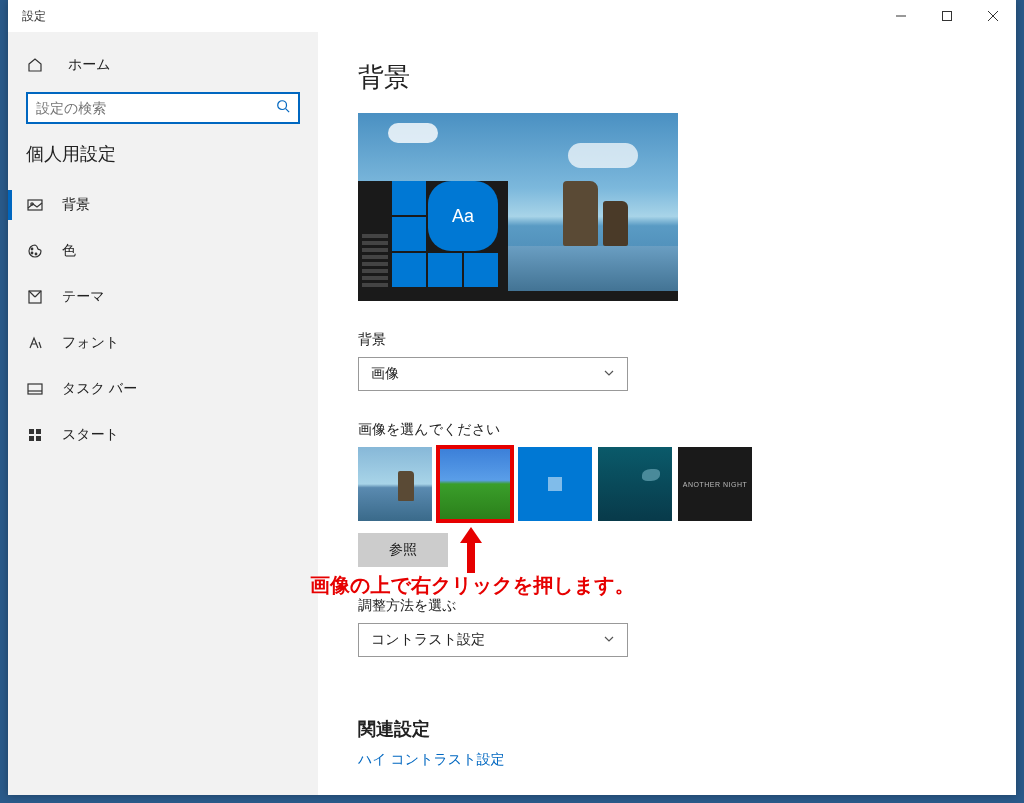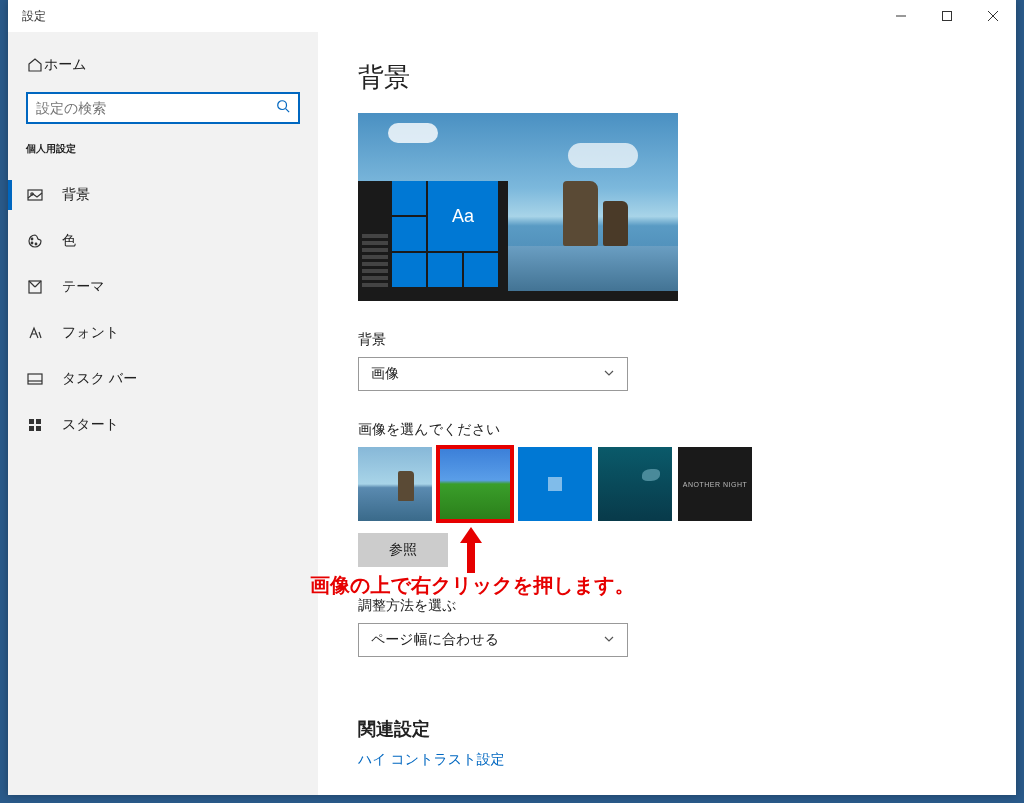--- a/index.html
+++ b/index.html
@@ -41,21 +41,21 @@
     .sidebar {
       width: 310px;
       background: #f2f2f2;
       padding: 14px 0 0 0;
       display: flex;
       flex-direction: column;
     }
     .home-row {
       display: flex; align-items: center;
       padding: 10px 18px;
-      gap: 0;
+      gap: 24px;
       font-size: 14px;
       color: #222;
     }
     .home-row .icon { width: 18px; height: 18px; display:flex;align-items:center;justify-content:center; }
     .search-wrap { padding: 0 18px; margin-top: 8px; }
     .search-box {
       width: 100%;
       height: 32px;
       border: 2px solid #0067c0;
       background: #fff;
@@ -64,22 +64,22 @@
       padding: 0 8px;
     }
     .search-input {
       flex: 1; border: 0; outline: 0;
       font-size: 14px; color: #b91c1c;
       background: transparent;
     }
     .search-icon { color: #0067c0; }
     .section-label {
       padding: 18px 18px 10px 18px;
-      font-size: 10px;
-      font-weight: 700;
+      font-size: 18px;
+      font-weight: 400;
       color: #222;
     }
     .nav { margin-top: 6px; }
     .nav-item {
       display: flex; align-items: center;
       padding: 0 18px; height: 46px;
       gap: 18px;
       font-size: 14px; color: #222;
       position: relative;
     }
@@ -119,21 +119,21 @@
       width: 150px; height: 120px;
       background: #1a1a1a;
     }
     .preview-task { position:absolute; left:0; bottom:0; width:320px; height:10px; background:#1a1a1a; }
     .tile-grid {
       position:absolute; left:34px; bottom:12px;
       display:grid; grid-template-columns: repeat(3, 34px); grid-template-rows: repeat(3, 34px);
       gap:2px;
     }
     .tile { background:#0078d4; }
-    .tile.aa { grid-column:2/4; grid-row:1/3; display:flex;align-items:center;justify-content:center; color:#fff; font-size:18px; }
+    .tile.aa { grid-column:2/4; grid-row:1/3; display:flex;align-items:center;justify-content:center; color:#fff; font-size:18px;border-radius:23px; }
     .preview-left-list { position:absolute; left:4px; bottom:14px; display:flex; flex-direction:column; gap:3px;}
     .preview-left-list div{ width:26px; height:4px; background:#444;}
     
     .field-label {
       font-size: 14px; color: #222;
       margin-top: 30px; margin-bottom: 8px;
     }
     .dropdown {
       width: 270px; height: 34px;
       border: 1px solid #999;
@@ -361,21 +361,21 @@
         <div class="thumb t4">
             <span>ANOTHER NIGHT</span>
           </div>
       </div>
       <div class="browse-btn">
         <span>参照</span>
       </div>
 
       <div class="field-label">調整方法を選ぶ</div>
       <div class="dropdown">
-        <span>ページ幅に合わせる</span>
+        <span>コントラスト設定</span>
         <span class="chev"><svg viewBox="0 0 12 12" width="12" height="12" fill="none" stroke="currentColor" stroke-width="1.2">
               <path d="M2 4 L6 8 L10 4"></path>
             </svg></span>
       </div>
 
       <div class="related-title">関連設定</div>
       <div class="link">ハイ コントラスト設定</div>
     </div>
   </div>
 </div>

